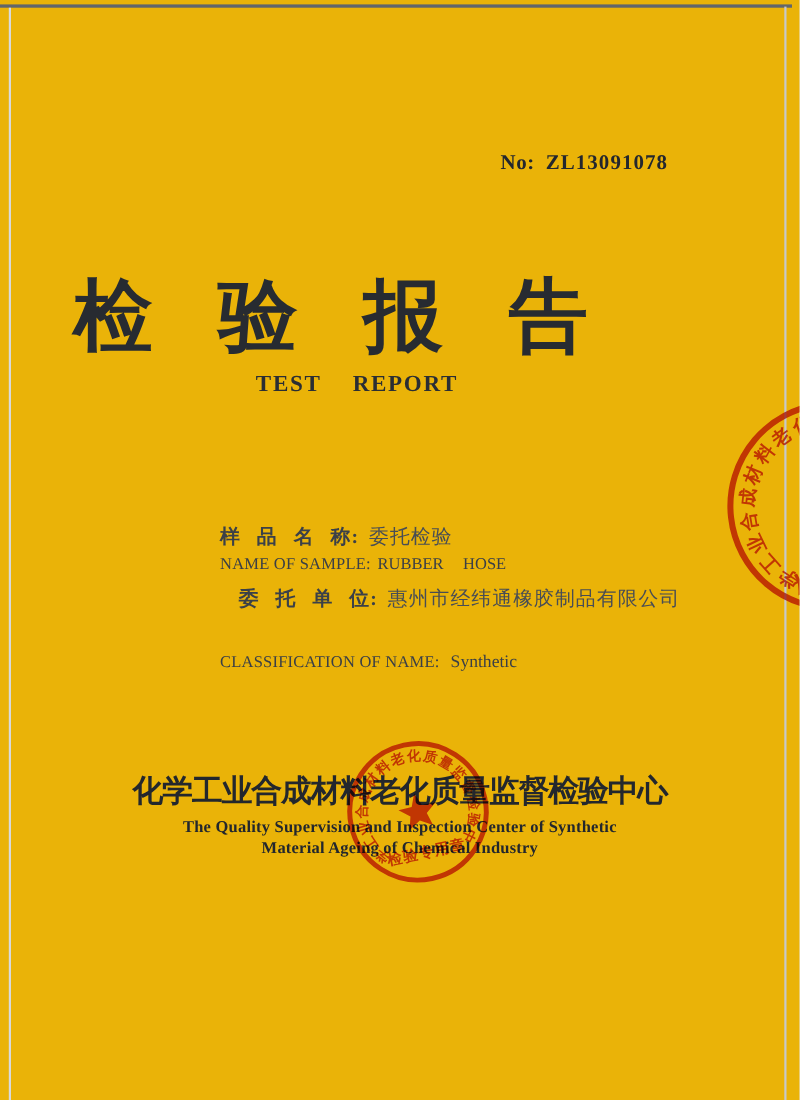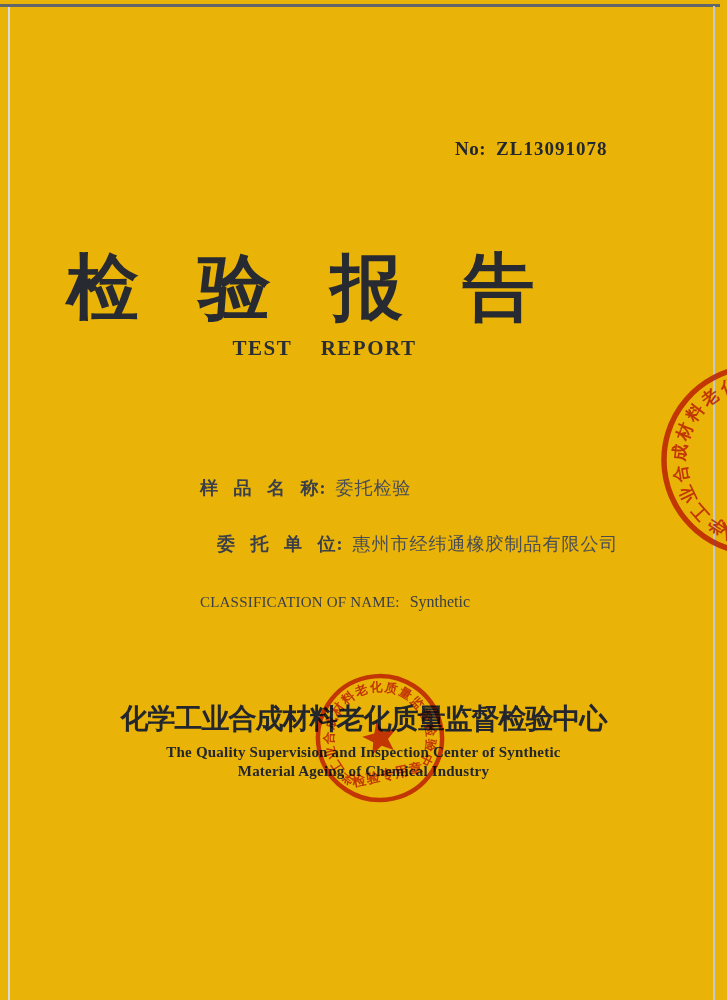--- a/index.html
+++ b/index.html
@@ -89,20 +89,23 @@
     <span class="no-label">No:</span><span class="no-value">ZL13091078</span>
   </div>
 
   <div class="title-cn">检 验 报 告</div>
   <div class="title-en">TEST REPORT</div>
 
   <div class="field-row row-1">
     <div class="cn-line">
       <span class="cn-label">样 品 名 称:</span><span class="cn-value">委托检验</span>
     </div>
+    <div class="en-line">
+      <span class="en-label">NAME OF SAMPLE:</span><span class="en-value gap-wide">RUBBER HOSE</span>
+    </div>
   </div>
 
   <div class="field-row row-2">
     <div class="cn-line">
       <span class="cn-label">委 托 单 位:</span><span class="cn-value">惠州市经纬通橡胶制品有限公司</span>
     </div>
   </div>
 
   <div class="field-row row-3">
     <div class="en-line">

